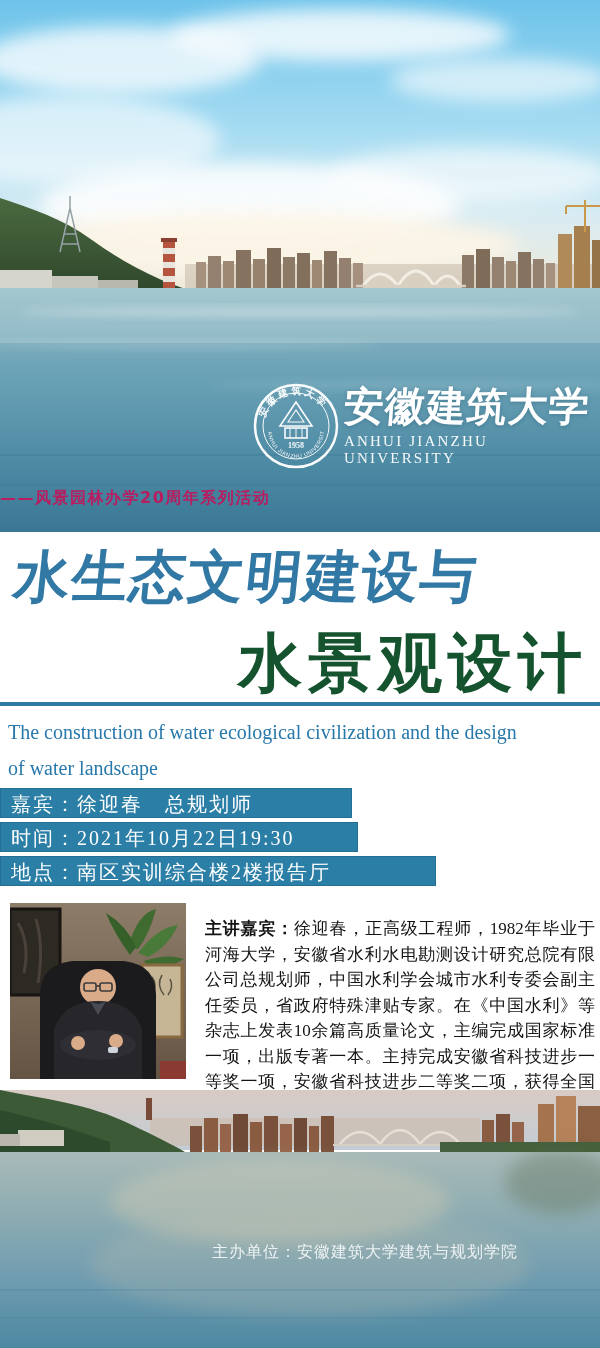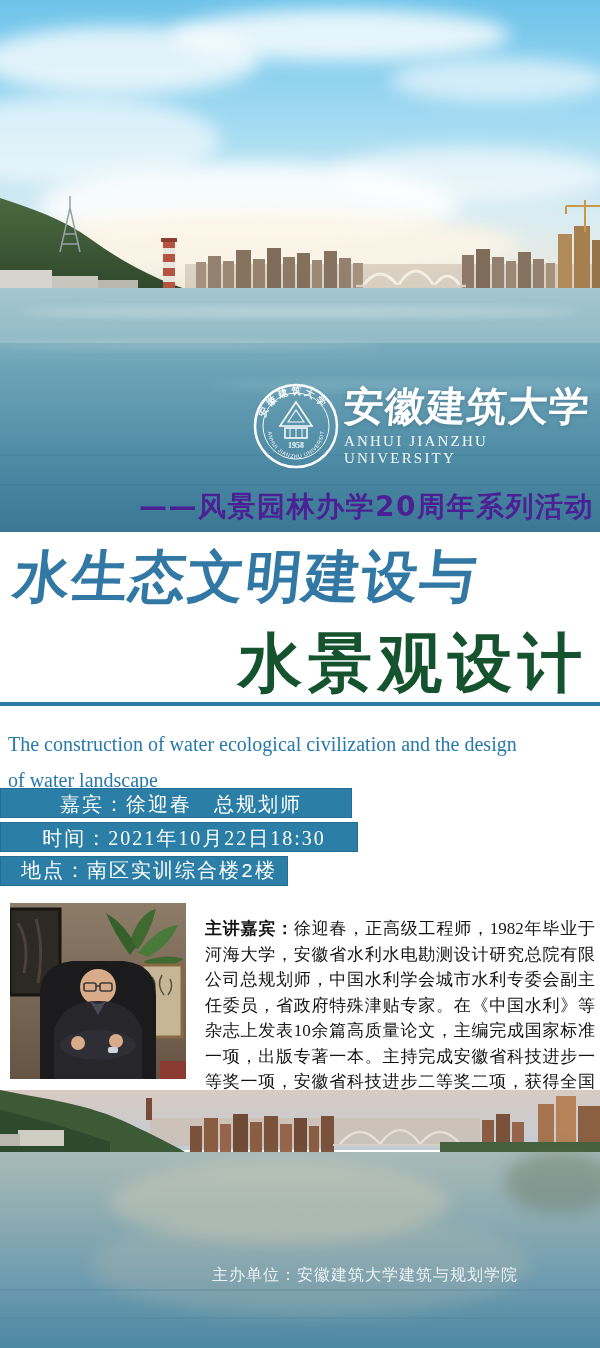--- a/index.html
+++ b/index.html
@@ -12,60 +12,60 @@
 
   .seal{position:absolute;left:252px;top:382px;width:88px;height:88px;opacity:.96;}
 
   .uni-block{position:absolute;left:344px;top:384px;color:#fff;}
   .uni-zh{font-family:"Liberation Serif","DejaVu Serif",serif;font-weight:bold;
           font-size:40px;letter-spacing:1px;line-height:46px;
           text-shadow:0 1px 4px rgba(10,50,70,.25);transform:skewX(-4deg);}
   .uni-en{font-family:"Liberation Serif","DejaVu Serif",serif;font-size:15px;
           letter-spacing:2.2px;margin-top:3px;opacity:.95;}
 
-  .series-line{position:absolute;right:6px;top:488px;width:594px;text-align:right;
-          color:#4c1d95;font-weight:bold;font-size:28px;letter-spacing:1.5px;
+  .series-line{position:absolute;right:6px;top:488px;width:594px;text-align:left;
+          color:#be185d;font-weight:bold;font-size:16px;letter-spacing:1.5px;
           font-family:"DejaVu Sans","Liberation Sans",sans-serif;opacity:.96;}
 
   
   .title-line1{position:absolute;left:14px;top:540px;color:#3178a4;font-size:56px;
           font-weight:bold;letter-spacing:2px;transform:skewX(-6deg);
           font-family:"Liberation Serif","DejaVu Serif",serif;}
   .title-line2{position:absolute;right:12px;top:620px;color:#14532d;font-size:64px;
           font-weight:bold;letter-spacing:6px;
           font-family:"DejaVu Sans","Liberation Sans",sans-serif;}
 
   .blue-rule{position:absolute;left:0;top:702px;width:600px;height:4px;background:#2e7ba6;}
 
   .subtitle{position:absolute;left:8px;top:714px;color:#2778ab;
-          font-family:"Liberation Serif","DejaVu Serif",serif;font-size:20px;line-height:36px;margin-top:12px;}
+          font-family:"Liberation Serif","DejaVu Serif",serif;font-size:20px;line-height:36px;}
   .subtitle div{white-space:nowrap;}
 
-  .info-bars{position:absolute;left:0;top:788px;text-align:center;}
+  .info-bars{position:absolute;left:0;top:788px;}
   .bar{background:#2b7ea6;color:#ffffff;height:30px;line-height:30px;margin-bottom:4px;
           padding-left:10px;font-size:20px;letter-spacing:2px;box-sizing:border-box;
           border:1px solid #246d93;
           font-family:"Liberation Serif","DejaVu Serif",serif;}
   .bar.guest{width:352px;}
   .bar.time{width:358px;}
-  .bar.venue{width:288px;font-family:Liberation Mono, monospace;}
+  .bar.venue{width:436px;}
 
   .speaker-photo{position:absolute;left:10px;top:903px;width:176px;height:176px;overflow:hidden;}
 
   .bio{position:absolute;left:205px;top:899px;width:390px;color:#141414;
           font-family:"Liberation Serif","DejaVu Serif",serif;
           font-size:17px;line-height:25.5px;text-align:justify;}
   .bio b{font-weight:bold;margin-top:16px;}
 
   
   .photo-bottom{position:absolute;left:0;top:1090px;width:600px;height:258px;overflow:hidden;}
 
   .organizers{position:absolute;left:140px;top:1240px;width:450px;text-align:center;
           color:rgba(255,255,255,.85);font-size:16px;letter-spacing:1px;line-height:24px;
-          font-family:"DejaVu Sans","Liberation Sans",sans-serif;margin-top:23px;}
+          font-family:"DejaVu Sans","Liberation Sans",sans-serif;}
 
   .footer-logo{position:absolute;left:235px;top:1296px;width:230px;height:48px;}
   .footer-logo-mark{position:absolute;left:0;top:4px;}
   .footer-logo-text{position:absolute;left:52px;top:0;color:#ffffff;font-size:24px;
           font-style:italic;letter-spacing:1px;opacity:.95;
           font-family:"Liberation Serif","DejaVu Serif",serif;}
   .footer-logo-caption{position:absolute;left:53px;top:34px;color:rgba(255,255,255,.72);
           font-size:6.5px;letter-spacing:1.2px;white-space:nowrap;
           font-family:"Liberation Sans","DejaVu Sans",sans-serif;}
 </style>
@@ -222,21 +222,21 @@
 
   <div class="blue-rule"></div>
 
   <div class="subtitle">
     <div>The construction of water ecological civilization and the design</div>
     <div>of water landscape</div>
   </div>
 
   <div class="info-bars">
     <div class="bar guest">嘉宾：徐迎春　总规划师</div>
-    <div class="bar time">时间：2021年10月22日18:30</div>
+    <div class="bar time">时间：2021年10月22日19:30</div>
     <div class="bar venue">地点：南区实训综合楼2楼报告厅</div>
   </div>
 
   <div class="speaker-photo">
     <svg width="176" height="176" viewBox="0 0 176 176">
       <defs>
         <linearGradient id="offG" x1="0" y1="0" x2="0" y2="1">
           <stop offset="0" stop-color="#8d7c68"></stop>
             <stop offset="1" stop-color="#655443"></stop>
         </linearGradient>

